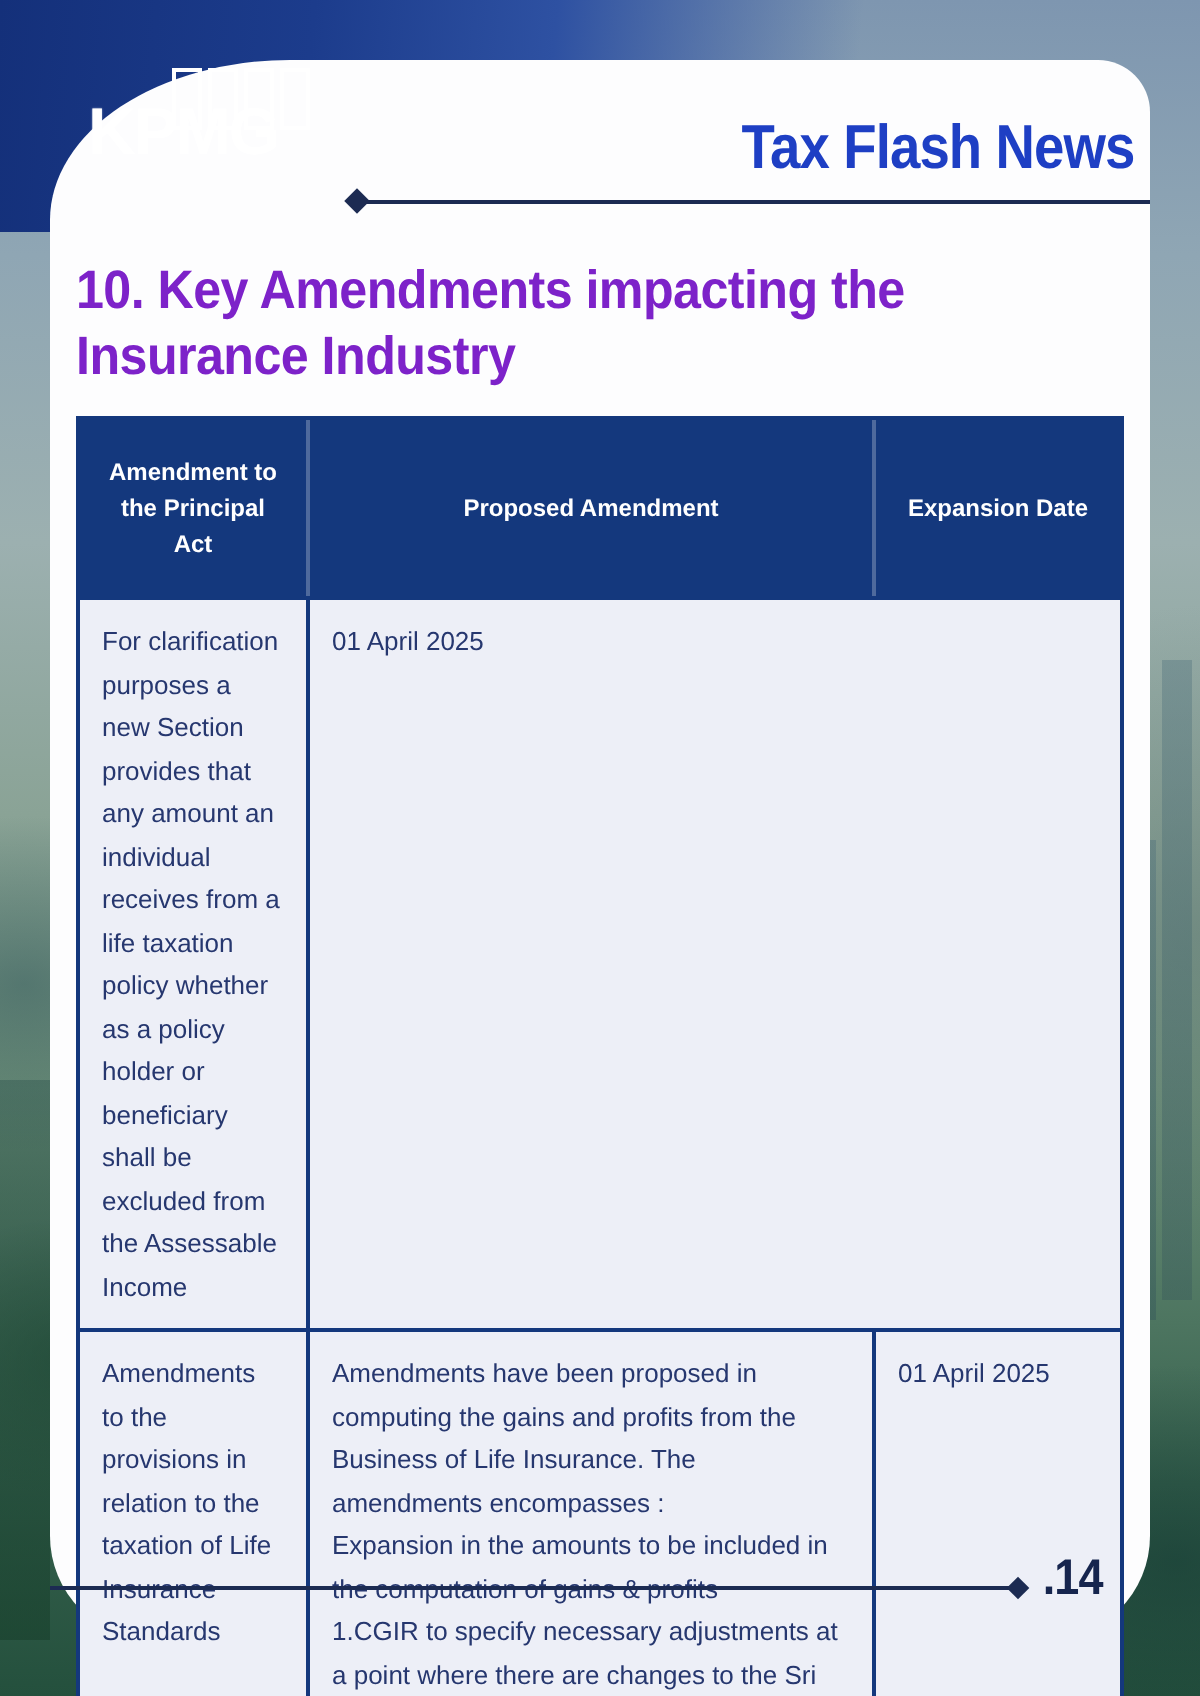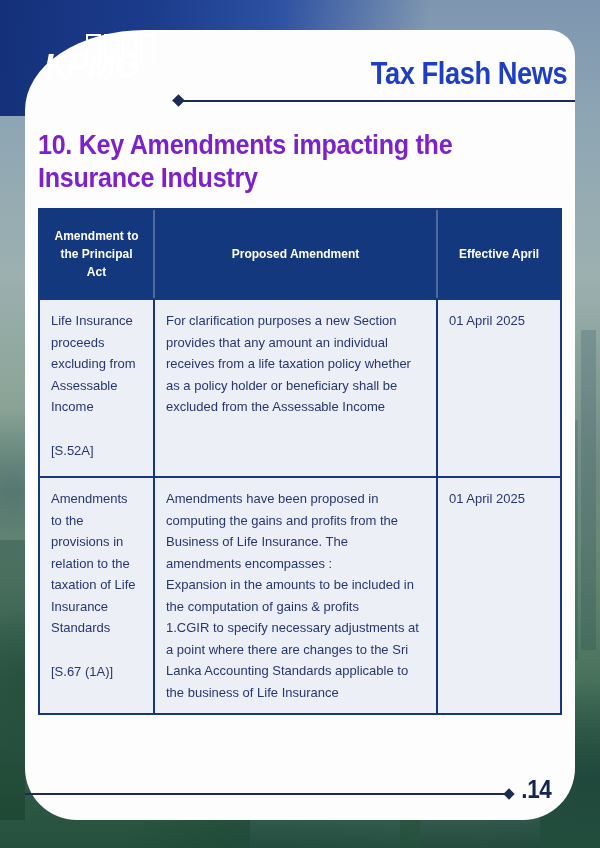--- a/index.html
+++ b/index.html
@@ -41,21 +41,21 @@
     position:absolute; left:25px; top:30px; width:550px; height:790px; z-index:2;
     background:#fdfdfe;
     border-radius:120px 26px 52px 52px / 80px 26px 52px 52px;
   }
 
   
   .logo { position:absolute; left:44px; top:34px; z-index:3; }
   .logo-rects { display:flex; gap:3px; margin-left:42px; }
   .logo-rect { width:11px; height:27px; border:2px solid #ffffff; background:transparent; }
   .logo-text {
-    margin-top:-16px; color:#ffffff; font-weight:bold; font-style:italic;
+    margin-top:-16px; color:#ffffff; font-weight:bold; 
     font-size:33px; letter-spacing:-1px; line-height:1;
     text-shadow:0 0 1px rgba(255,255,255,0.6);
   }
 
   
   .masthead {
     position:absolute; right:8px; top:26px;
     color:#1E3FC4; font-weight:bold; font-size:31px; letter-spacing:-0.5px;
     transform:scaleX(0.88); transform-origin:right center; white-space:nowrap;
   }
@@ -119,28 +119,24 @@
   <div class="top-rule">
     <span class="diamond"></span>
   </div>
 
   <div class="heading">10. Key Amendments impacting the Insurance Industry</div>
 
   <div class="tbl">
     <div class="tbl-header">
       <div class="th">Amendment to the Principal Act</div>
       <div class="th">Proposed Amendment</div>
-      <div class="th">Effective April</div>
+      <div class="th">Expansion Date</div>
     </div>
 
     <div class="tbl-row row-1">
-      <div class="cell">
-        <div>Life Insurance proceeds excluding from Assessable Income</div>
-        <div class="ref">[S.52A]</div>
-      </div>
       <div class="cell">For clarification purposes a new Section provides that any amount an individual receives from a life taxation policy whether as a policy holder or beneficiary shall be excluded from the Assessable Income</div>
       <div class="cell">01 April 2025</div>
     </div>
 
     <div class="tbl-row row-2">
       <div class="cell">
         <div>Amendments to the provisions in relation to the taxation of Life Insurance Standards</div>
         <div class="ref">[S.67 (1A)]</div>
       </div>
       <div class="cell prewrap">Amendments have been proposed in computing the gains and profits from the Business of Life Insurance.  The amendments encompasses :

